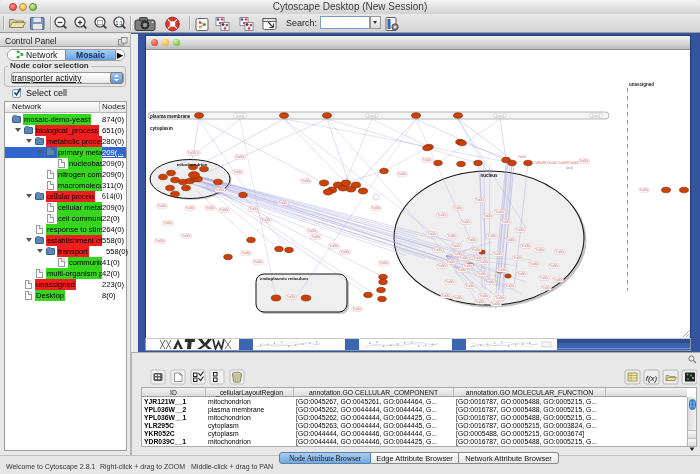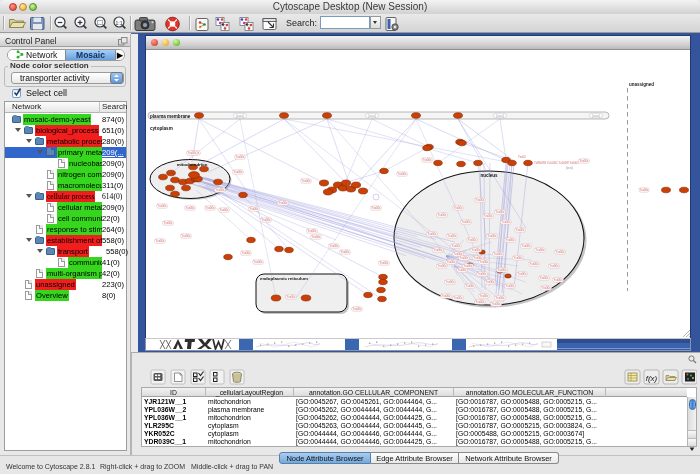--- a/index.html
+++ b/index.html
@@ -22,21 +22,21 @@
 #cpanel { left:0; top:34px; width:131px; height:421px; background:#e8e8e8; border-right:1px solid #b4b4b4; }
 #cpanel-title { left:0; top:1px; width:130px; height:12px;
   background:linear-gradient(#f0f0f0,#cfcfcf); border-bottom:1px solid #9f9f9f;
   font-size:8.5px; color:#222; line-height:12px; padding-left:5px; }
 #cptabs { left:7px; top:15px; width:118px; height:12px; border:1px solid #9a9a9a; border-radius:6px;
   background:#fdfdfd; font-size:8.5px; overflow:hidden; display:flex; }
 #cptabs .seg { height:100%; line-height:11px; text-align:center; }
 #groupbox { left:4px; top:32px; width:122px; height:21px; border:1px solid #bbb; border-radius:3px; }
 #grouplabel { left:8px; top:27px; font-size:8px; font-weight:bold; color:#333; background:#e8e8e8; padding:0 2px; }
 #combo { left:11px; top:38px; width:113px; height:12px; background:linear-gradient(#ffffff,#e9e9e9);
-  border:1px solid #9a9a9a; border-radius:3px; font-size:8.5px; line-height:11px; padding-left:8px; color:#111; }
+  border:1px solid #9a9a9a; border-radius:3px; font-size:8.5px; line-height:11px; color:#111;text-decoration:underline; }
 #combo .step { position:absolute; right:0px; top:-1px; width:13px; height:12px; border-radius:3px;
   background:linear-gradient(#9ec7f0,#5b97dd); border:1px solid #777; }
 #checkbox { left:12px; top:55px; width:9px; height:9px; background:#fff; border:1px solid #7aa0c8;
   border-radius:2px; box-shadow:inset 0 1px 2px #cfe0f5; }
 #checklabel { left:26px; top:54px; font-size:9px; color:#111; }
 #treebox { left:4px; top:67px; width:123px; height:350px; background:#fff; border:1px solid #9d9d9d; }
 #treehead { left:0px; top:0px; width:121px; height:11px; background:linear-gradient(#fcfcfc,#e6e6e6);
   border-bottom:1px solid #b5b5b5; font-size:8px; color:#222; }
 .trow { position:absolute; left:0; width:121px; height:11px; font-size:7.6px; line-height:11px; white-space:nowrap; }
 .tlabel { position:absolute; top:0px; height:11px; line-height:11px; padding:0 1px; color:#000; overflow:hidden; }
@@ -186,21 +186,21 @@
       </div>
   </div>
   <div class="abs" id="checkbox"></div>
   <svg class="abs" style="left:12px;top:53px;" width="12" height="12" viewBox="0 0 12 12">
     <path d="M2.5 5.5 L4.5 8 L8.5 1.5" fill="none" stroke="#1c3a66" stroke-width="1.5"></path>
   </svg>
   <div class="abs" id="checklabel">Select cell</div>
   <div class="abs" id="treebox">
     <div class="abs" id="treehead">
       <span style="position:absolute;left:7px;">Network</span>
-      <span style="position:absolute;left:97px;">Search</span>
+      <span style="position:absolute;left:97px;">Nodes</span>
       <div style="position:absolute;left:94px;top:0;width:1px;height:11px;background:#c5c5c5;"></div>
     </div>
     <div id="treerows">
         <div class="trow" style="top:12px;">
           <div class="folder" style="left:7px;"></div>
           <div class="tlabel" style="left:18px;background:#36d51e;max-width:79px;">mosaic-demo-yeast</div>
           <div class="tcount" style="">874(0)</div>
         </div>
         <div class="trow" style="top:23px;">
           <div class="tri" style="left:10px;"></div>
@@ -278,21 +278,21 @@
           <div class="tlabel" style="left:41px;background:#36d51e;max-width:56px;">multi-organism pro</div>
           <div class="tcount" style="">42(0)</div>
         </div>
         <div class="trow" style="top:177px;">
           <div class="ficon" style="left:20px;"></div>
           <div class="tlabel" style="left:30px;background:#f21d1d;max-width:67px;">unassigned</div>
           <div class="tcount" style="">223(0)</div>
         </div>
         <div class="trow" style="top:188px;">
           <div class="ficon" style="left:20px;"></div>
-          <div class="tlabel" style="left:30px;background:#36d51e;max-width:67px;">Overview</div>
+          <div class="tlabel" style="left:30px;background:#36d51e;max-width:67px;">Desktop</div>
           <div class="tcount" style="">8(0)</div>
         </div>
       </div>
   </div>
 </div>
 
 <div class="abs" id="divider"></div>
 <div class="abs" id="desktop">
   <div id="frame">
     <div id="frame-title">
@@ -785,15 +785,15 @@
           </svg></div>
     </div>
   </div>
 </div>
 
 <div class="abs" id="statusbar">
   <span style="left:6px;">Welcome to Cytoscape 2.8.1</span>
   <span style="left:100px;">Right-click + drag to ZOOM</span>
   <span style="left:191px;">Middle-click + drag to PAN</span>
 </div>
-<div class="btab" style="left:279px;width:92px;background:linear-gradient(#a9cdf0,#74a9dd);border-color:#5580aa;border-radius:3px 0 0 3px;">Node Attribute Browser</div>
+<div class="btab" style="left:279px;width:92px;background:linear-gradient(#a9cdf0,#74a9dd);border-color:#5580aa;border-radius:3px 0 0 3px;font-family:Liberation Serif, serif;">Node Attribute Browser</div>
 <div class="btab" style="left:371px;width:88px;border-left:none;">Edge Attribute Browser</div>
 <div class="btab" style="left:459px;width:100px;border-left:none;border-radius:0 3px 3px 0;">Network Attribute Browser</div>
 
 </body></html>

